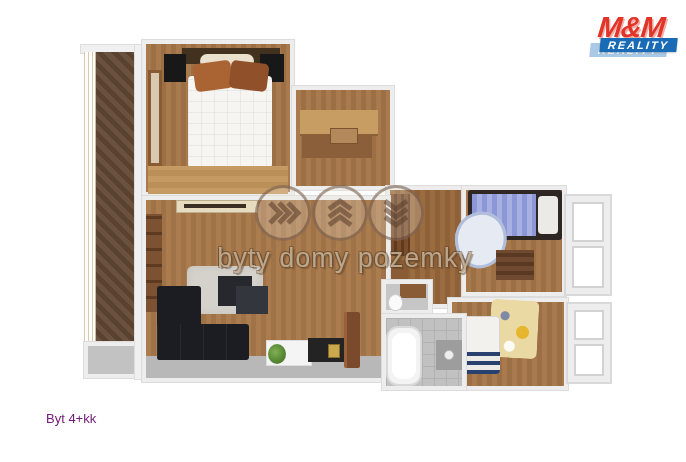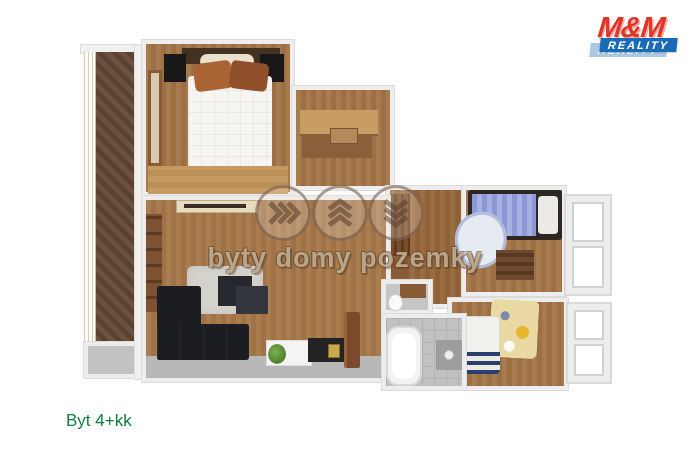--- a/index.html
+++ b/index.html
@@ -11,30 +11,30 @@
   .wood-a{background:repeating-linear-gradient(90deg,#a87a4e 0 5px,#9c6f45 5px 10px);}
   .wood-b{background:repeating-linear-gradient(90deg,#ab7c4e 0 5px,#9f7247 5px 10px);}
   .wood-c{background:repeating-linear-gradient(90deg,#9b6c40 0 5px,#8f6139 5px 10px);}
   .tile{background-color:#c1c1c1;background-image:linear-gradient(#b2b2b2 1px,transparent 1px),
         linear-gradient(90deg,#b2b2b2 1px,transparent 1px);background-size:12px 12px;}
   .wall{background:#f0f0f0;border:1px solid #dddddd;}
   
   .wm-circle{width:56px;height:56px;border-radius:50%;border:3px solid rgba(95,68,50,.5);
              background:rgba(242,236,224,.25);display:flex;align-items:center;justify-content:center;
              pointer-events:none;}
-  .wm-text{font-weight:bold;font-size:27px;letter-spacing:1px;color:rgba(214,198,170,.75);
+  .wm-text{font-weight:normal;font-size:27px;letter-spacing:1px;color:rgba(214,198,170,.75);
            text-shadow:-1px -1px 0 rgba(92,63,40,.45),1px -1px 0 rgba(92,63,40,.45),
                        -1px 1px 0 rgba(92,63,40,.45),2px 2px 1px rgba(92,63,40,.5);
            white-space:nowrap;pointer-events:none;}
   
   .logo-mm{font-size:29px;line-height:26px;font-weight:900;font-style:italic;color:#e23428;
            letter-spacing:-1px;transform:skewX(-6deg);text-shadow:1.5px 1.5px 0 #f2b0a8;}
   .logo-band{position:absolute;font-weight:bold;font-style:italic;font-size:11px;letter-spacing:2px;
              padding:1px 8px;transform:skewX(-6deg);white-space:nowrap;}
-  .caption{font-size:17px;color:#15803d;margin-left:20px;}
+  .caption{font-size:13px;color:#701a75;}
 </style>
 </head>
 <body>
 
 <div class="page">
 
   <div class="abs" style="left:0;top:0;width:686px;height:462px;">
 
     <div class="abs wall" style="left:80px;top:44px;width:62px;height:10px;"></div>
     <div class="abs" style="left:84px;top:52px;width:12px;height:290px;background:#fdfdfd;border-right:1px solid #cdbb9f;

